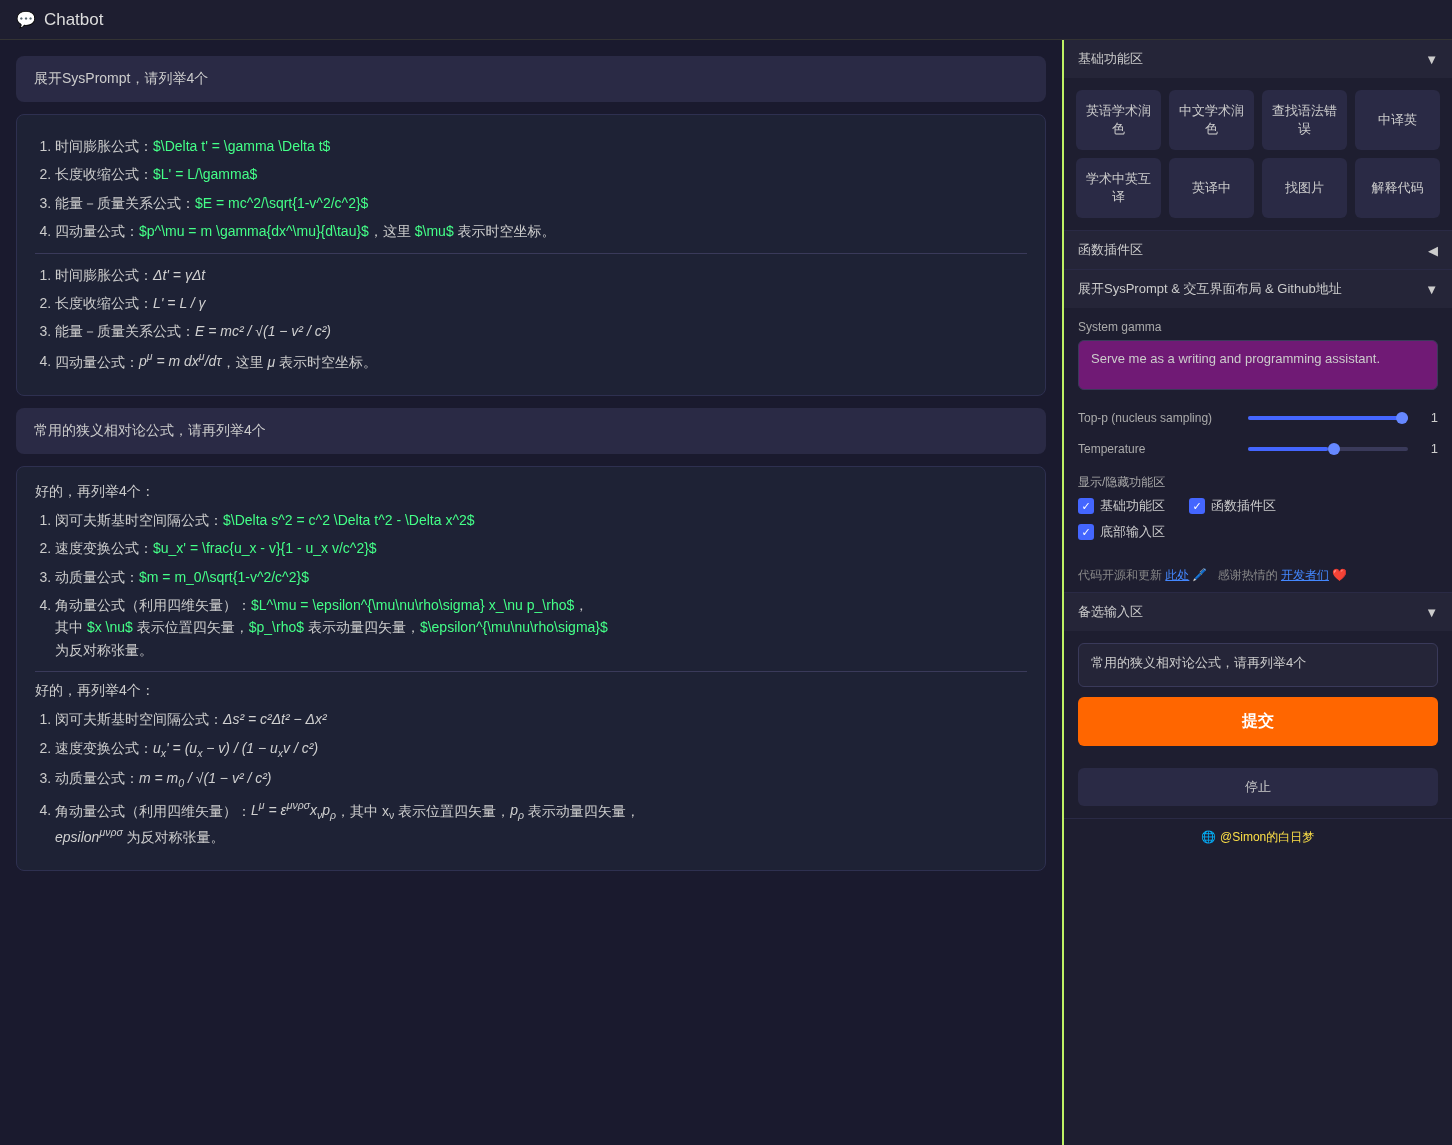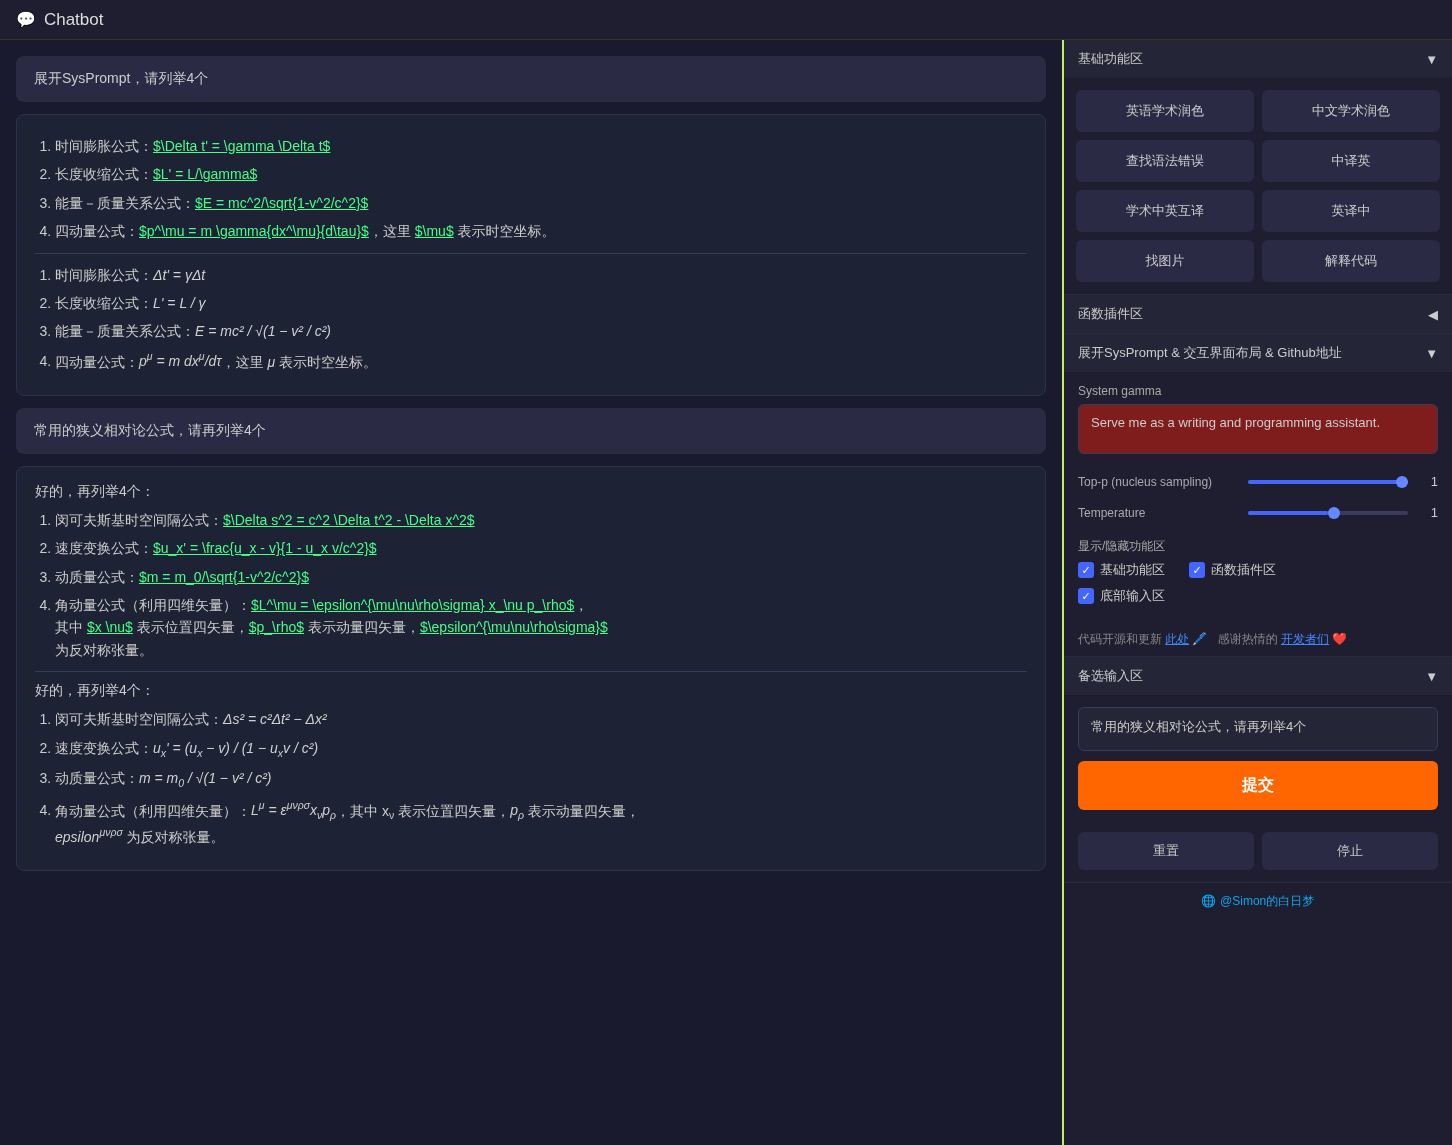--- a/index.html
+++ b/index.html
@@ -61,21 +61,20 @@
     .assistant-message {
       background: #1e2235;
       border: 1px solid #2e3050;
       border-radius: 8px;
       padding: 16px 18px;
       color: #ccc;
       font-size: 14px;
     }
     .assistant-message .formula-green {
       color: #44ff88;
-      text-decoration: underline;
     }
     .assistant-message ol {
       margin-left: 20px;
       margin-top: 4px;
     }
     .assistant-message li {
       margin-bottom: 6px;
       line-height: 1.6;
     }
     .divider-line {
@@ -109,21 +108,21 @@
       color: #ccc;
       font-size: 13px;
     }
     .section-arrow {
       color: #aaa;
       font-size: 12px;
     }
     
     .function-buttons {
       display: grid;
-      grid-template-columns: 1fr 1fr;
+      grid-template-columns: 1fr 1fr 1fr 1fr;
       gap: 8px;
       padding: 12px;
     }
     .func-btn {
       background: #2a2a45;
       border: none;
       border-radius: 6px;
       color: #ccc;
       padding: 12px 8px;
       font-size: 13px;
@@ -134,21 +133,21 @@
     
     .system-prompt-section {
       padding: 12px 14px;
     }
     .section-label {
       color: #aaa;
       font-size: 12px;
       margin-bottom: 6px;
     }
     .system-prompt-box {
-      background: #7f1d1d;
+      background: #701a75;
       border: 1px solid #3a3a5a;
       border-radius: 6px;
       padding: 10px 12px;
       color: #ccc;
       font-size: 13px;
       width: 100%;
       min-height: 50px;
     }
     
     .slider-row {
@@ -476,24 +475,23 @@
     <div class="sidebar-section">
       <div class="sidebar-section-header">
         <span>备选输入区</span>
         <span class="section-arrow">▼</span>
       </div>
       <div class="alt-input-section">
         <div class="alt-input-box">常用的狭义相对论公式，请再列举4个</div>
         <button class="submit-btn">提交</button>
       </div>
       <div class="bottom-row">
-        <button class="bottom-btn">重置</button>
         <button class="bottom-btn">停止</button>
       </div>
     </div>
 
-    <div style="padding: 10px 14px; text-align:center; color:#0ea5e9; font-size:12px;">
+    <div style="padding: 10px 14px; text-align:center; color:#fde047; font-size:12px;">
       <span>🌐</span>
       <span> @Simon的白日梦</span>
     </div>
 
   </div>
 </div>
 
 </body></html>

